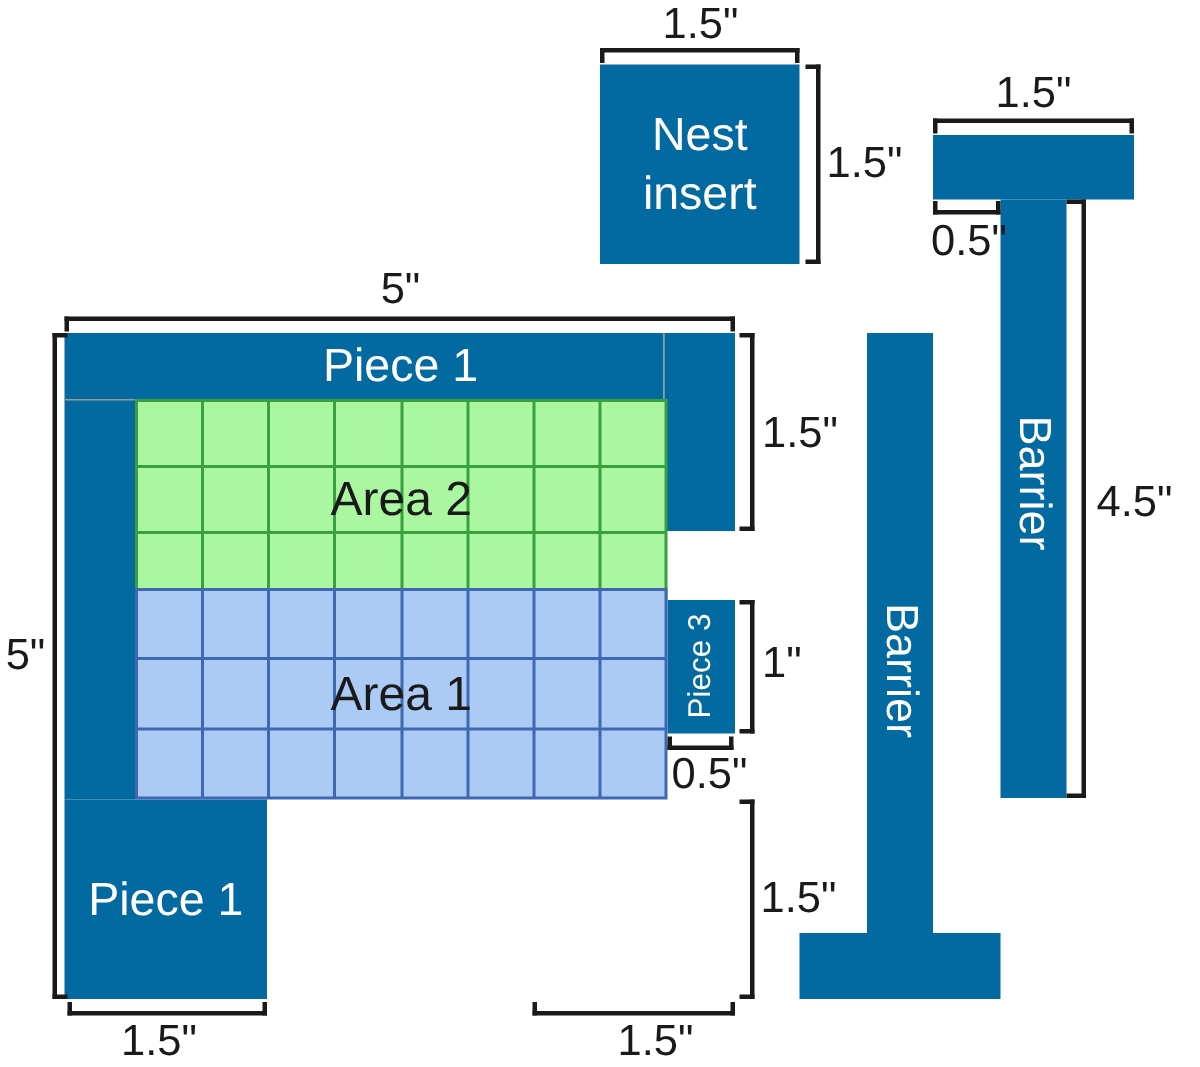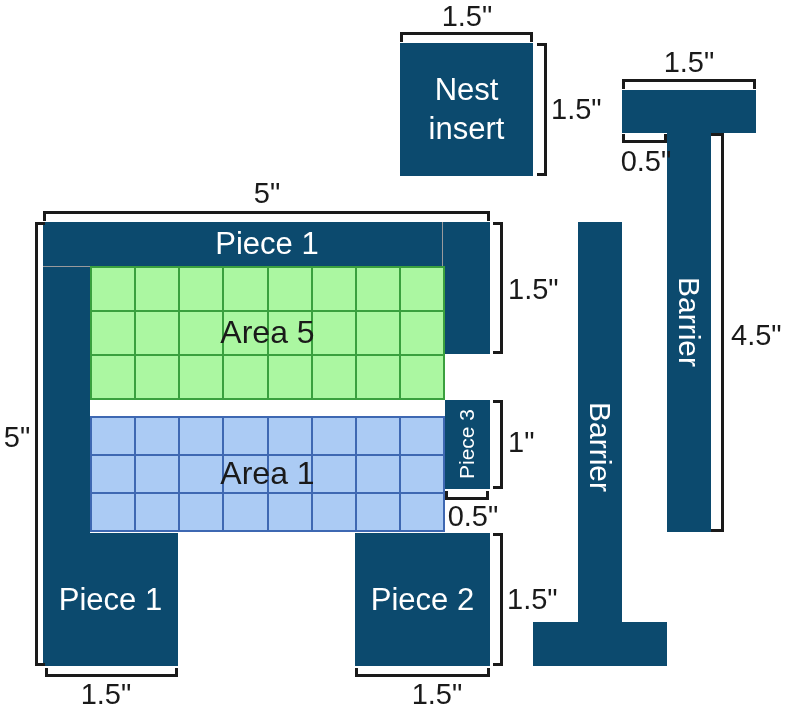--- a/index.html
+++ b/index.html
@@ -1,18 +1,18 @@
 <!DOCTYPE html>
 <html><head>
 <meta charset="utf-8">
 <style>
   html,body{margin:0;padding:0;background:#fff;}
   #canvas{position:relative;width:800px;height:711px;background:#fff;overflow:hidden;
           font-family:"Liberation Sans", sans-serif;color:#1a1a1a;}
-  .piece{position:absolute;background:#0c4a6e;display:flex;align-items:center;justify-content:center;}
+  .piece{position:absolute;background:#0369a1;display:flex;align-items:center;justify-content:center;}
   .piece-label{color:#ffffff;font-size:31px;white-space:nowrap;}
   .nest-area{position:absolute;background:#fafabc;display:flex;align-items:center;justify-content:center;}
   .nest-label{color:#1a1a1a;font-size:31px;}
   .grid-area{position:absolute;display:grid;gap:2px;padding:2px;box-sizing:border-box;}
   #area2-grid{background:#3aa03e;}
   #area2-grid .cell{background:#abf7a1;}
   #area1-grid{background:#3e68b2;}
   #area1-grid .cell{background:#abcbf4;}
   .area-label{position:absolute;left:0;right:0;top:33.3%;height:33.4%;display:flex;
               align-items:center;justify-content:center;font-size:32px;color:#1a1a1a;z-index:2;}
@@ -63,34 +63,31 @@
   </div>
 
   <div class="piece" style="left:43px;top:222px;width:400px;height:44px;padding-left:48px;box-sizing:border-box;">
     <div class="piece-label">Piece 1</div>
   </div>
   <div class="piece" style="left:443px;top:222px;width:47px;height:132px;"></div>
   <div class="piece" style="left:43px;top:266px;width:47px;height:267px;"></div>
   <div class="piece" style="left:43px;top:533px;width:135px;height:133px;">
     <div class="piece-label">Piece 1</div>
   </div>
-  <div class="piece" style="left:355px;top:533px;width:135px;height:133px;">
-    <div class="piece-label">Piece 2</div>
-  </div>
   <div class="piece" style="left:445px;top:400px;width:45px;height:89px;"></div>
   <div class="vlabel rot-ccw piece3-label" style="left:467px;top:444px;">
     <span>Piece 3</span>
   </div>
 
   <div class="seam" style="left:442px;top:222px;width:1px;height:44px;"></div>
   <div class="seam" style="left:43px;top:266px;width:47px;height:1px;"></div>
 
 
   <div id="area2-grid" class="grid-area" style="left: 90px; top: 266px; width: 355px; height: 134px; grid-template-columns: repeat(8, 1fr); grid-template-rows: repeat(3, 1fr);">
-    <div class="area-label">Area 5</div>
+    <div class="area-label">Area 2</div>
   <div class="cell"></div>
       <div class="cell"></div>
       <div class="cell"></div>
       <div class="cell"></div>
       <div class="cell"></div>
       <div class="cell"></div>
       <div class="cell"></div>
       <div class="cell"></div>
       <div class="cell"></div>
       <div class="cell"></div>
@@ -103,21 +100,21 @@
       <div class="cell"></div>
       <div class="cell"></div>
       <div class="cell"></div>
       <div class="cell"></div>
       <div class="cell"></div>
       <div class="cell"></div>
       <div class="cell"></div>
       <div class="cell"></div>
     </div>
 
-  <div id="area1-grid" class="grid-area" style="left: 90px; top: 416px; width: 355px; height: 116px; grid-template-columns: repeat(8, 1fr); grid-template-rows: repeat(3, 1fr);">
+  <div id="area1-grid" class="grid-area" style="left: 90px; top: 392px; width: 355px; height: 141px; grid-template-columns: repeat(8, 1fr); grid-template-rows: repeat(3, 1fr);">
     <div class="area-label">Area 1</div>
   <div class="cell"></div>
       <div class="cell"></div>
       <div class="cell"></div>
       <div class="cell"></div>
       <div class="cell"></div>
       <div class="cell"></div>
       <div class="cell"></div>
       <div class="cell"></div>
       <div class="cell"></div>

